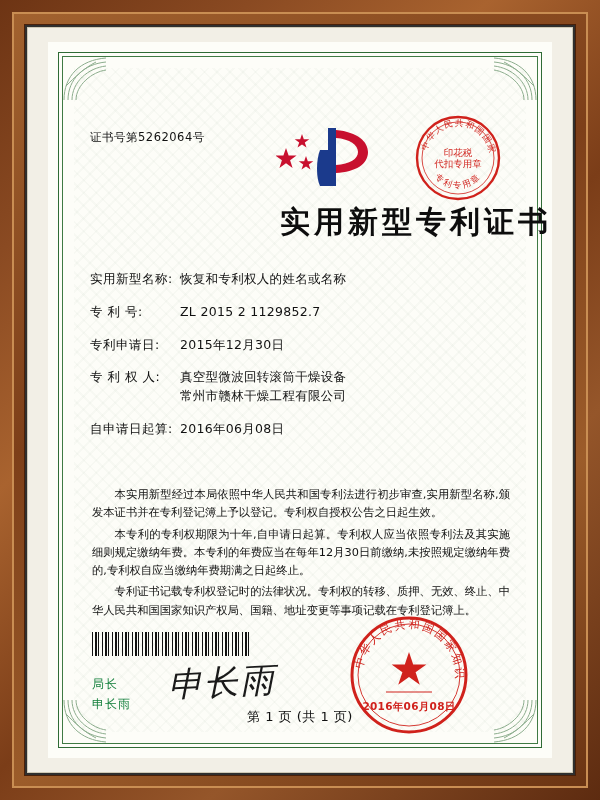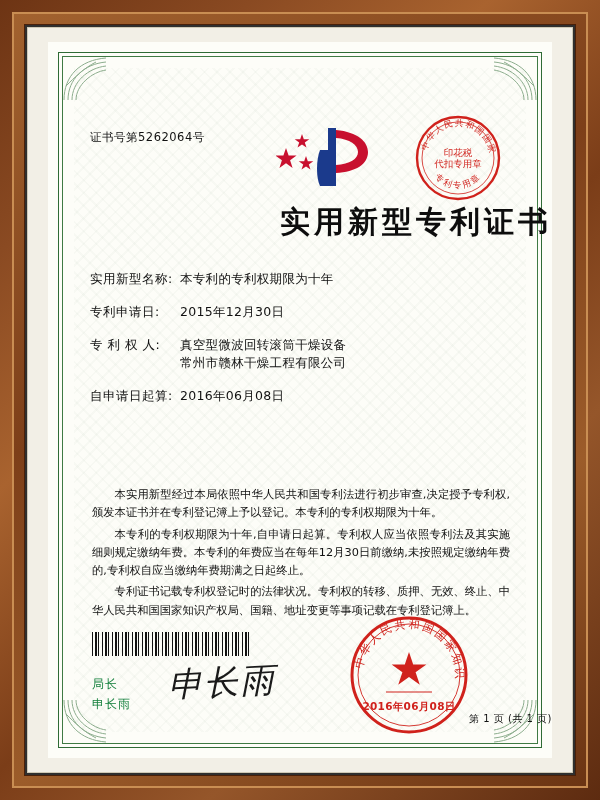--- a/index.html
+++ b/index.html
@@ -205,22 +205,22 @@
     font-family: "DejaVu Serif", serif;
     font-style: italic;
     letter-spacing: 2px;
     transform: rotate(-3deg);
   }
 
   
   .page-footer {
     position: absolute;
     left: 0; right: 0; bottom: 32px;
-    text-align: right;
-    font-size: 10px;
+    text-align: center;
+    font-size: 13px;
     color: #111;
     letter-spacing: 0.5px;
   }
 
   
   .watermark {
     position: absolute;
     left: 26px; top: 26px; right: 26px; bottom: 26px;
     background:
       repeating-linear-gradient(45deg, rgba(120,150,120,0.045) 0 2px, transparent 2px 9px),
@@ -316,41 +316,45 @@
           <textPath href="#arcBot" startOffset="22%">专利专用章</textPath>
         </text>
         <text x="44" y="42" font-size="9.5" fill="#d0221c" text-anchor="middle" font-family="DejaVu Sans, sans-serif">印花税</text>
         <text x="44" y="53" font-size="9.5" fill="#d0221c" text-anchor="middle" font-family="DejaVu Sans, sans-serif">代扣专用章</text>
       </svg>
     </div>
 
     <div class="fields">
       <div class="field">
         <div class="label">实用新型名称:</div>
-        <div class="value">本专利的专利权期限为十年</div>
+        <div class="value">恢复和专利权人的姓名或名称</div>
+      </div>
+      <div class="field">
+        <div class="label">专 利 号:</div>
+        <div class="value">ZL 2015 2 1129852.7</div>
       </div>
       <div class="field">
         <div class="label">专利申请日:</div>
         <div class="value">2015年12月30日</div>
       </div>
       <div class="field">
         <div class="label">专 利 权 人:</div>
         <div class="value">真空型微波回转滚筒干燥设备
 常州市赣林干燥工程有限公司</div>
       </div>
       <div class="field">
         <div class="label">自申请日起算:</div>
         <div class="value">2016年06月08日</div>
       </div>
     </div>
 
     <div class="title">实用新型专利证书</div>
 
     <div class="body-text">
-      <p>本实用新型经过本局依照中华人民共和国专利法进行初步审查,决定授予专利权,颁发本证书并在专利登记簿上予以登记。本专利的专利权期限为十年。</p>
+      <p>本实用新型经过本局依照中华人民共和国专利法进行初步审查,实用新型名称,颁发本证书并在专利登记簿上予以登记。专利权自授权公告之日起生效。</p>
       <p>本专利的专利权期限为十年,自申请日起算。专利权人应当依照专利法及其实施细则规定缴纳年费。本专利的年费应当在每年12月30日前缴纳,未按照规定缴纳年费的,专利权自应当缴纳年费期满之日起终止。</p>
       <p>专利证书记载专利权登记时的法律状况。专利权的转移、质押、无效、终止、中华人民共和国国家知识产权局、国籍、地址变更等事项记载在专利登记簿上。</p>
     </div>
 
     <div class="barcode"></div>
 
     <div class="sign-label" style="white-space: pre-line;">局长
 申长雨</div>
     <div class="sign-script">申长雨</div>
 

